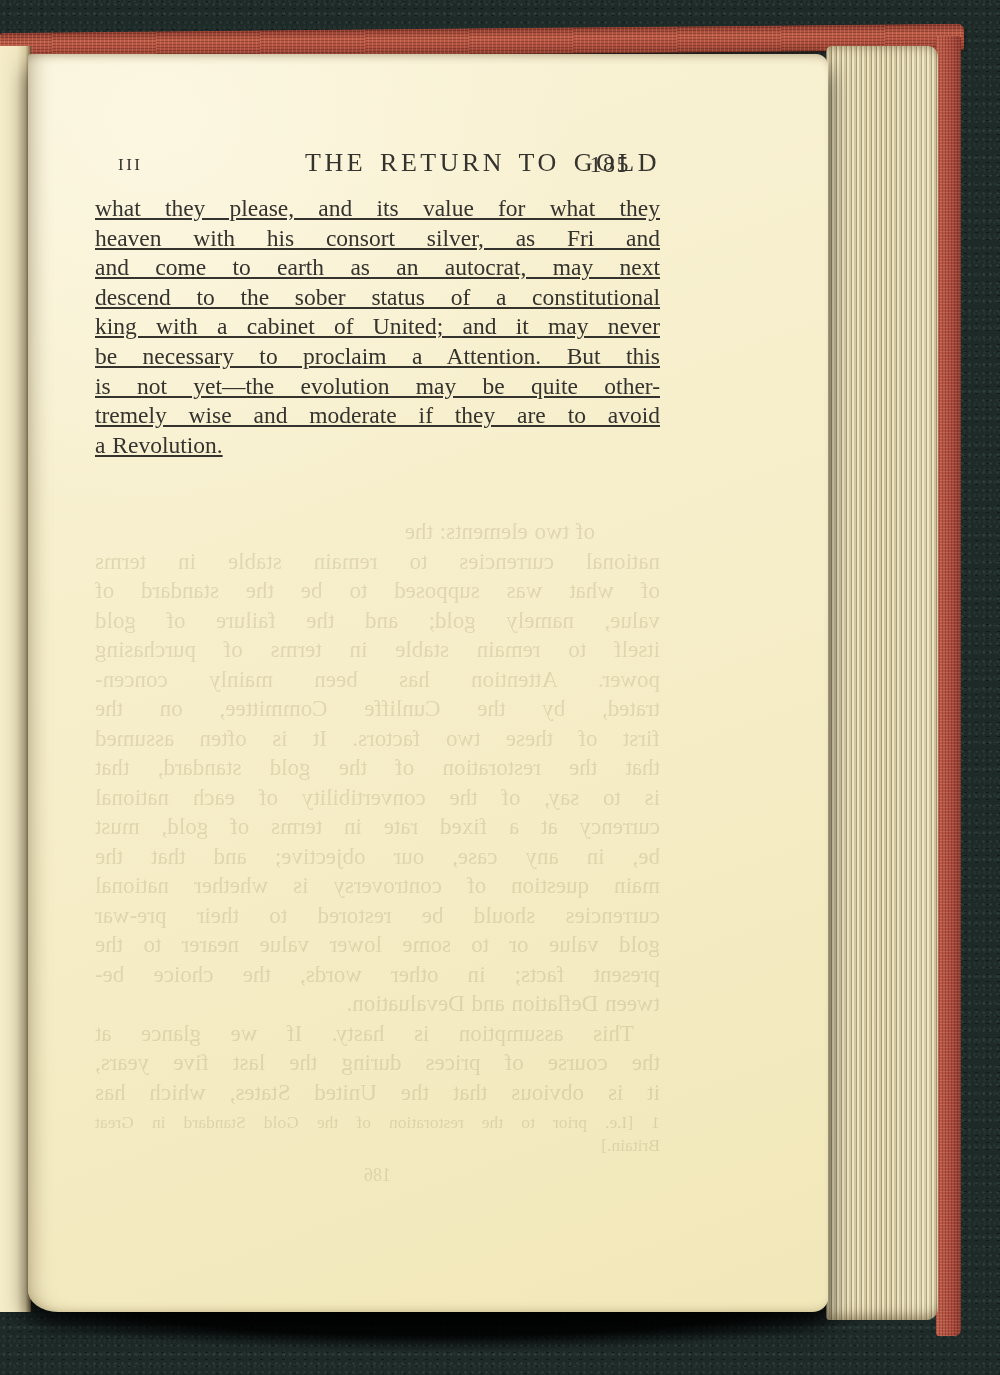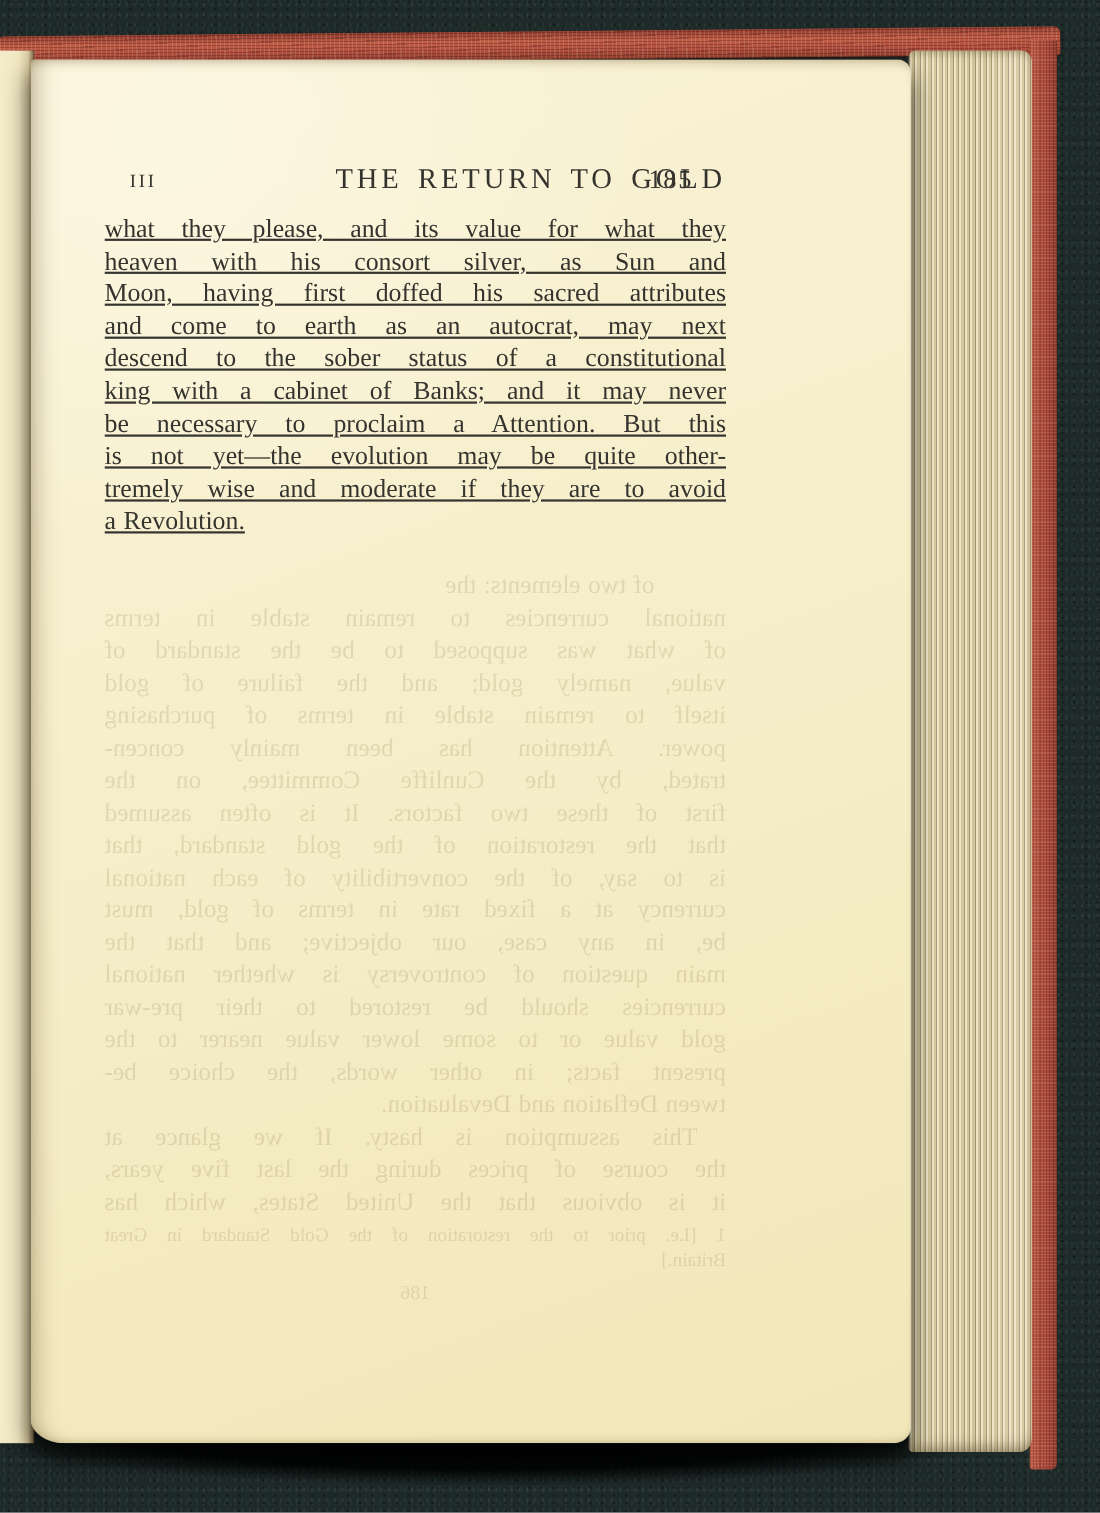--- a/index.html
+++ b/index.html
@@ -155,25 +155,24 @@
   </div>
 
   <div class="text-block">
     <div class="page-header">
       <span class="chapter-numeral">III</span>
       <span class="running-title">THE RETURN TO GOLD</span>
       <span class="page-number">185</span>
     </div>
     <div class="body-text">
       <div class="tline jline">what they please, and its value for what they</div>
-      <div class="tline jline">heaven with his consort silver, as Sun and</div>
-      <div class="tline jline">Moon, having first doffed his sacred attributes</div>
+      <div class="tline jline">heaven with his consort silver, as Fri and</div>
       <div class="tline jline">and come to earth as an autocrat, may next</div>
       <div class="tline jline">descend to the sober status of a constitutional</div>
-      <div class="tline jline">king with a cabinet of Banks;  and it may never</div>
+      <div class="tline jline">king with a cabinet of United;  and it may never</div>
       <div class="tline jline">be necessary to proclaim a Attention.  But this</div>
       <div class="tline jline">is not yet—the evolution may be quite other-</div>
       <div class="tline jline">tremely wise and moderate if they are to avoid</div>
       <div class="tline">a Revolution.</div>
     </div>
   </div>
 
 </div>
 
 </body></html>

